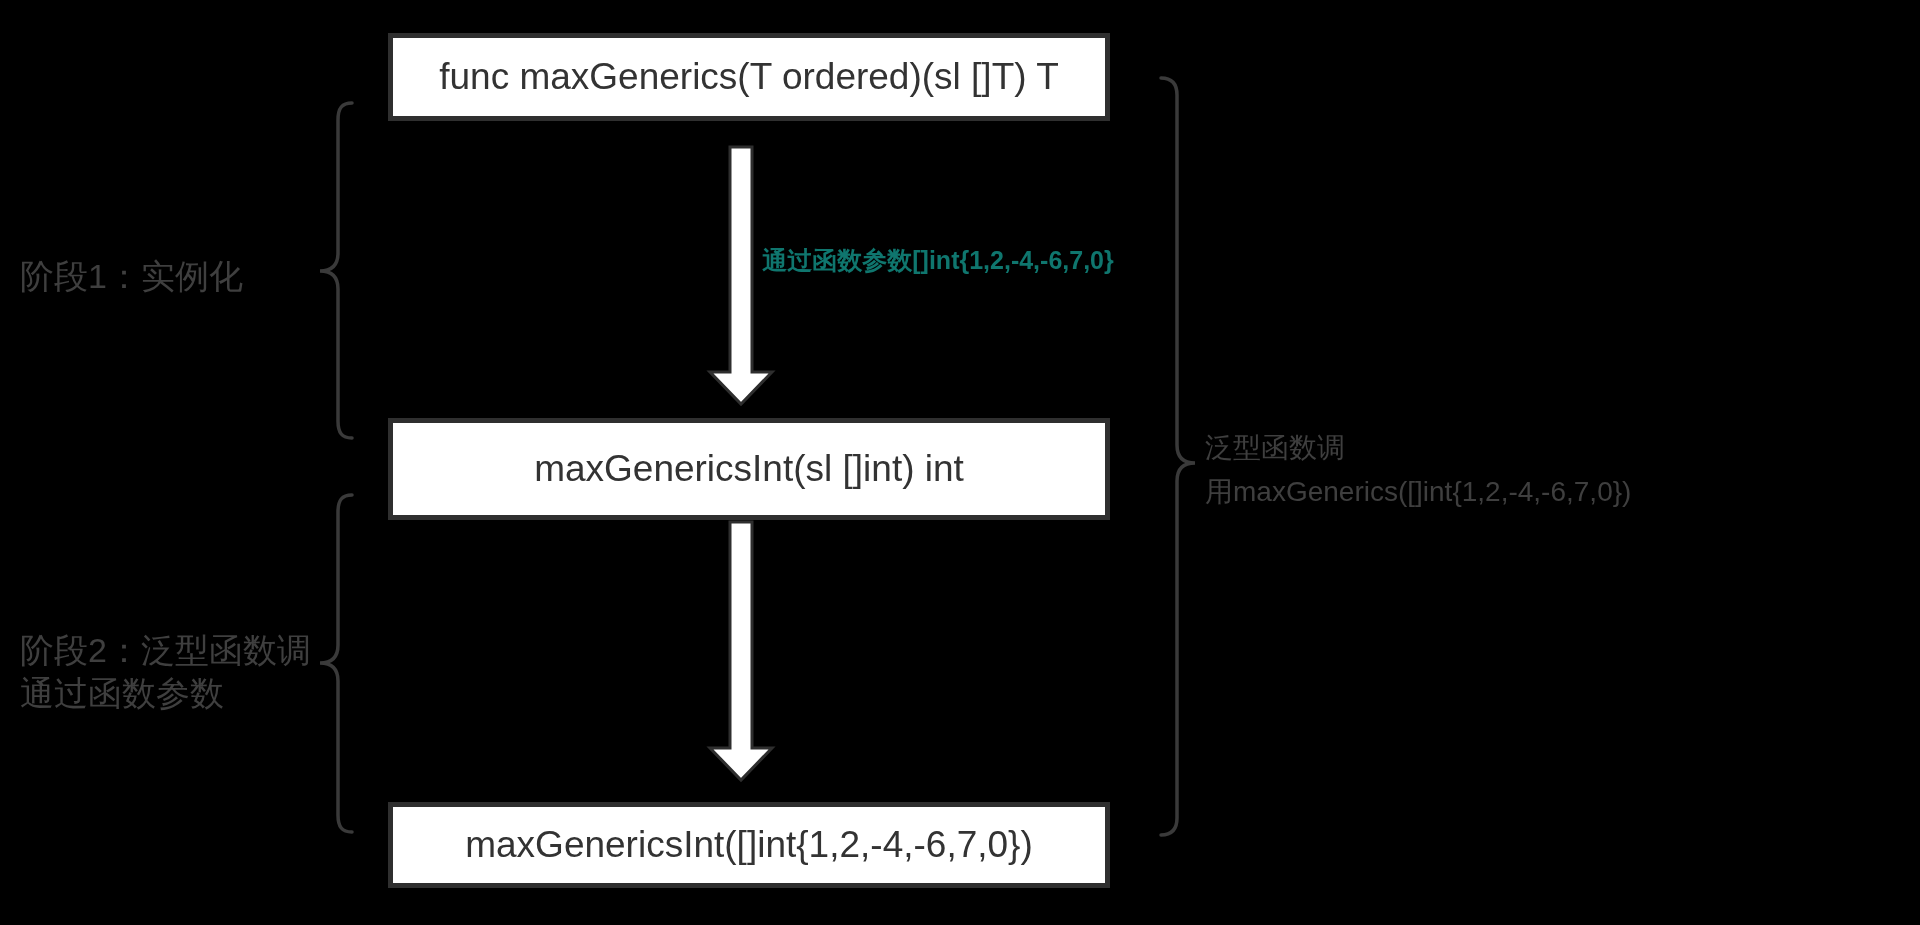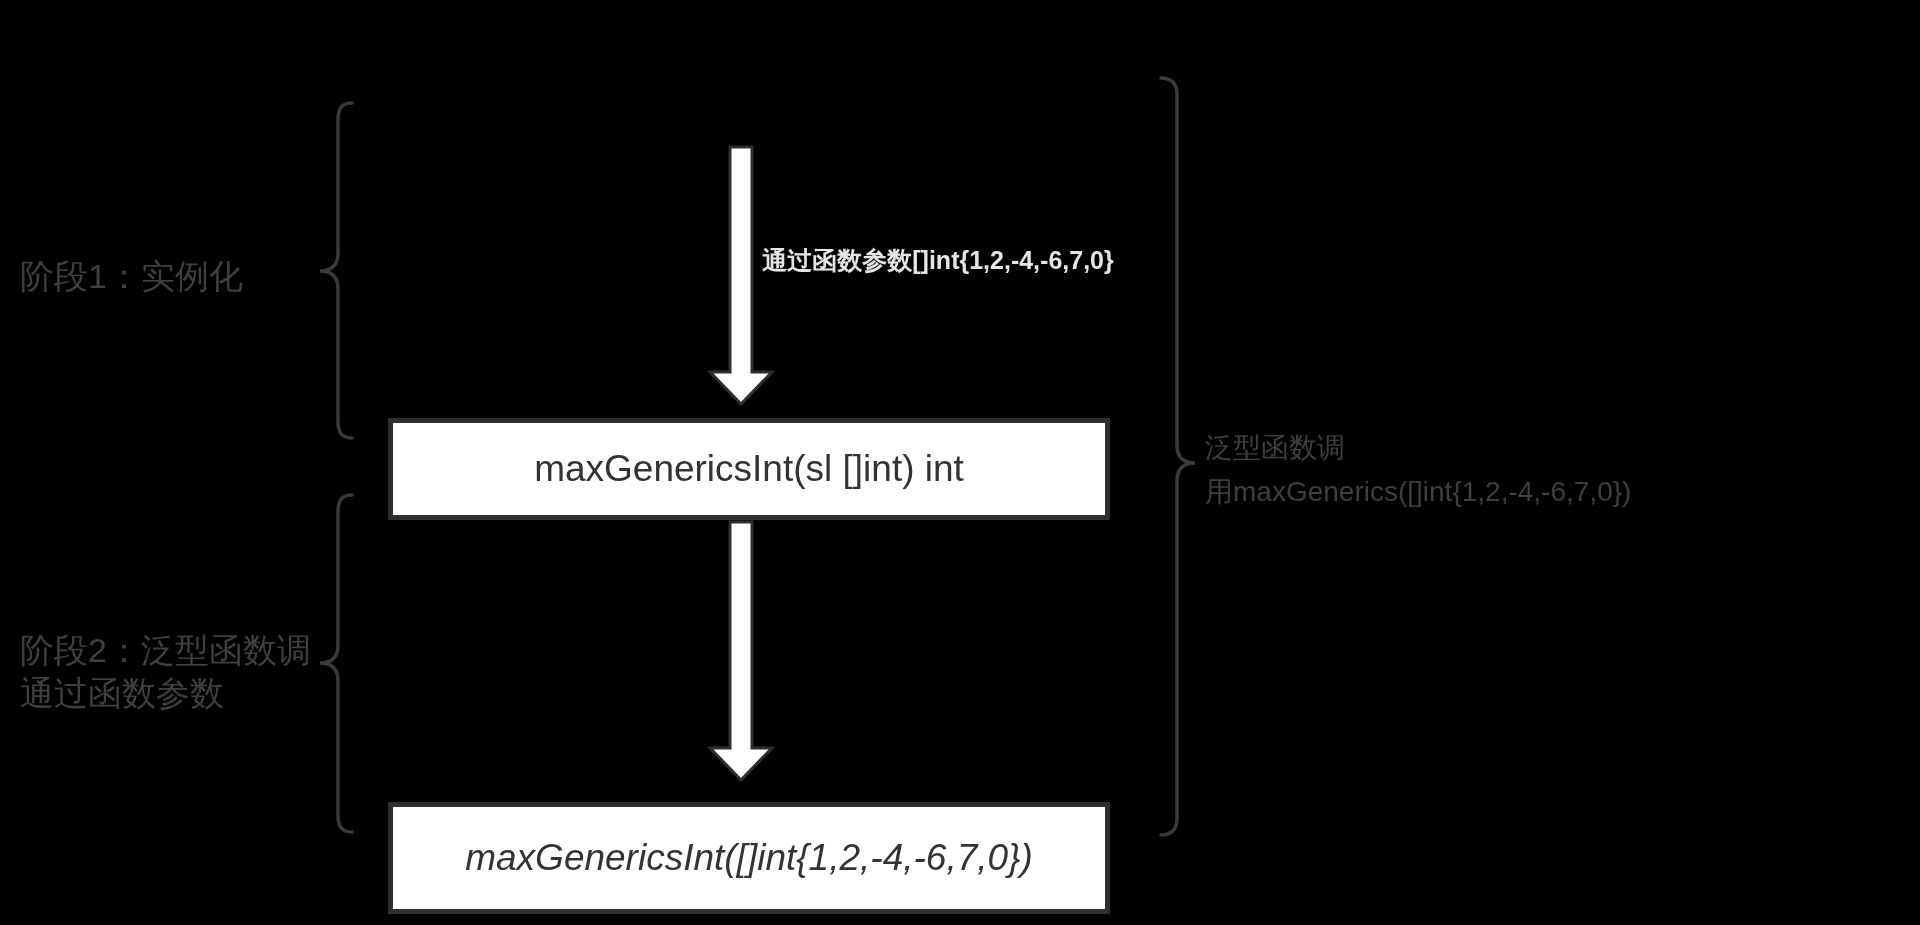--- a/index.html
+++ b/index.html
@@ -33,21 +33,21 @@
     border: 5px solid #2f2f2f;
     display: flex;
     align-items: center;
     justify-content: center;
     color: #333333;
     font-size: 37px;
     white-space: nowrap;
   }
   .box-1 { top: 33px;  height: 88px; }
   .box-2 { top: 418px; height: 102px; }
-  .box-3 { top: 802px; height: 112px; font-style: italic; }
+  .box-3 { top: 802px; height: 86px; }
 
   .side-label {
     position: absolute;
     color: #3f3f3f;
     text-align: left;
     font-weight: 500;
     white-space: nowrap;
   }
   .stage1-label {
     left: 20px;
@@ -69,21 +69,21 @@
     width: 440px;
     font-size: 28px;
     line-height: 44px;
     margin-top: 12px;
   }
   .arrow-label {
     position: absolute;
     left: 742px;
     top: 245px;
     width: 392px;
-    color: #e5e5e5;
+    color: #0f766e;
     font-size: 25px;
     line-height: 30px;
     font-weight: 700;
     text-align: center;
     white-space: nowrap;
   }
 </style>
 </head>
 <body>
 
@@ -95,20 +95,23 @@
 
     <path d="M 352 495 C 342 495, 338 500, 338 512 L 338 645 C 338 655, 334 663, 320 663 C 334 663, 338 671, 338 681 L 338 815 C 338 827, 342 832, 352 832" fill="none" stroke="#3a3a3a" stroke-width="3.5" stroke-linecap="round"></path>
 
     <path d="M 1161 78 C 1171 78, 1177 83, 1177 95 L 1177 445 C 1177 455, 1181 463, 1195 463 C 1181 463, 1177 471, 1177 481 L 1177 818 C 1177 830, 1171 835, 1161 835" fill="none" stroke="#3a3a3a" stroke-width="3.5" stroke-linecap="round"></path>
 
     <polygon points="730,147 752,147 752,372 772,372 741,404 710,372 730,372" fill="#ffffff" stroke="#2e2e2e" stroke-width="3"></polygon>
 
     <polygon points="730,522 752,522 752,748 772,748 741,780 710,748 730,748" fill="#ffffff" stroke="#2e2e2e" stroke-width="3"></polygon>
   </svg>
 
+  <div class="node-box box-1">
+    <span>func maxGenerics(T ordered)(sl []T) T</span>
+  </div>
 
   <div class="node-box box-2">
     <span>maxGenericsInt(sl []int) int</span>
   </div>
 
   <div class="node-box box-3">
     <span>maxGenericsInt([]int{1,2,-4,-6,7,0})</span>
   </div>
 
   <div class="arrow-label">

